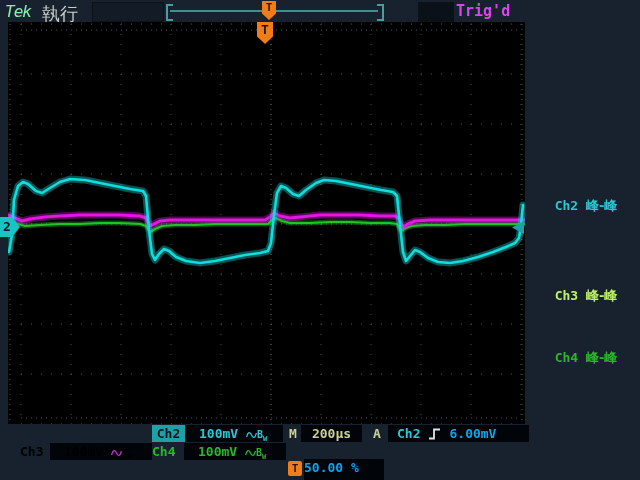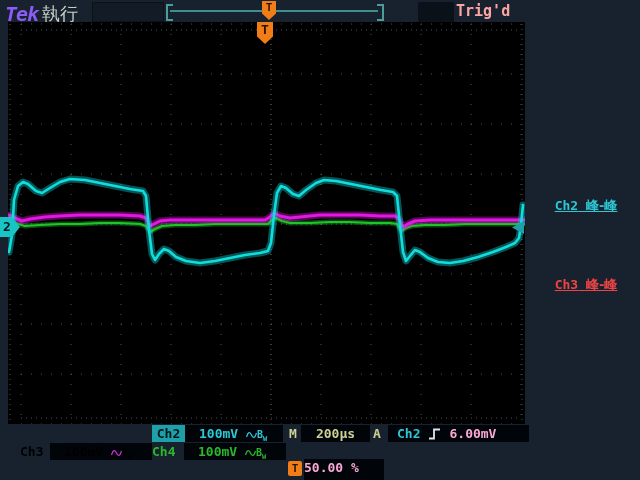--- a/index.html
+++ b/index.html
@@ -5,59 +5,59 @@
   html,body{margin:0;padding:0;background:#10181f;}
   .screen{
     position:relative;width:640px;height:480px;overflow:hidden;
     background:#18222e;
     font-family:"DejaVu Sans Mono","Liberation Mono",monospace;
     -webkit-font-smoothing:none;
   }
   .abs{position:absolute;}
 
   
-  .brand{left:5px;top:2px;font-size:20px;font-weight:bold;font-style:italic;color:#8b5cf6;letter-spacing:-1px;}
+  .brand{left:5px;top:2px;font-size:16px;font-weight:normal;font-style:italic;color:#86efac;letter-spacing:-1px;}
   .acq-status{left:42px;top:2px;font-size:18px;color:#c6cfc4;font-family:"DejaVu Sans",sans-serif;}
   .hdr-box1{left:92px;top:2px;width:70px;height:18px;background:#121b26;border:1px solid #0c1219;}
   .hdr-box2{left:418px;top:2px;width:34px;height:18px;background:#0b1118;border:1px solid #0c1219;}
-  .trig-status{left:456px;top:2px;font-size:15px;font-weight:bold;color:#fca5a5;}
+  .trig-status{left:456px;top:2px;font-size:15px;font-weight:bold;color:#d946ef;}
 
   
   .rec-line{left:170px;top:10px;width:208px;height:2px;background:#3f8f8f;}
   .rec-bracket-l{left:166px;top:4px;width:5px;height:13px;border-left:2px solid #4d9c9c;border-top:2px solid #4d9c9c;border-bottom:2px solid #4d9c9c;}
   .rec-bracket-r{left:377px;top:4px;width:5px;height:13px;border-right:2px solid #4d9c9c;border-top:2px solid #4d9c9c;border-bottom:2px solid #4d9c9c;}
   .t-flag{background:#f07d18;color:#2a1400;text-align:center;font-weight:bold;
           clip-path:polygon(0 0,100% 0,100% 66%,50% 100%,0 66%);}
   .t-flag-small{left:262px;top:1px;width:14px;height:19px;font-size:11px;line-height:14px;}
   .t-flag-big{left:257px;top:22px;width:16px;height:22px;font-size:13px;line-height:16px;z-index:5;}
 
   
   #plot{left:8px;top:22px;z-index:1;}
 
   
   .ch-marker{left:0;top:217px;width:20px;height:20px;background:#18c4c4;color:#001820;
              font-size:13px;font-weight:bold;line-height:20px;text-align:left;padding-left:3px;box-sizing:border-box;
              clip-path:polygon(0 0,60% 0,100% 50%,60% 100%,0 100%);z-index:6;}
 
   
-  .meas{width:106px;left:533px;text-align:center;line-height:16px;font-size:13px;font-weight:bold;text-decoration:underline;}
+  .meas{width:106px;left:533px;text-align:center;line-height:16px;font-size:13px;font-weight:bold;}
   .meas .lbl{font-family:"DejaVu Sans",sans-serif;font-weight:bold;}
   .meas-ch2{top:198px;color:#2cc8d4;}
-  .meas-ch3{top:277px;color:#ef4444;}
+  .meas-ch3{top:288px;color:#bef264;}
   .meas-ch4{top:350px;color:#2ab82a;}
 
   
   .ro{height:17px;font-size:13px;font-weight:bold;line-height:17px;white-space:nowrap;}
   .blackbox{background:#01050a;}
   .cyan{color:#2cc8d4;}　.magenta{color:#cf2ccf;} .green{color:#2ab82a;}
-  .paleyellow{color:#cdd193;} .white{color:#f9a8d4;}
+  .paleyellow{color:#cdd193;} .white{color:#0ea5e9;}
   .ch2-tag{left:152px;top:425px;width:33px;background:#1fa0a8;color:#00161a;text-align:center;}
   .ch2-scale{left:185px;top:425px;width:98px;padding-left:14px;box-sizing:border-box;}
   .m-label{left:289px;top:425px;}
-  .m-value{left:301px;top:425px;width:69px;text-align:center;}
+  .m-value{left:301px;top:425px;width:61px;text-align:center;}
   .a-label{left:373px;top:425px;}
   .trig-ro{left:388px;top:425px;width:141px;display:flex;align-items:center;gap:8px;padding-left:9px;box-sizing:border-box;}
   .ch3-lbl{left:20px;top:443px;}
   .ch3-scale{left:50px;top:443px;width:102px;padding-left:14px;box-sizing:border-box;}
   .ch4-lbl{left:152px;top:443px;}
   .ch4-scale{left:184px;top:443px;width:102px;padding-left:14px;box-sizing:border-box;}
   .hpos-flag{left:288px;top:461px;width:14px;height:15px;background:#f07d18;color:#2a1400;
              font-size:11px;font-weight:bold;text-align:center;line-height:15px;border-radius:2px;}
   .hpos-val{left:304px;top:459px;width:80px;height:30px;line-height:18px;text-align:left;}
 
@@ -125,20 +125,21 @@
   <div class="abs t-flag t-flag-big">T</div>
   <div class="abs ch-marker">2</div>
 
   <div class="abs meas meas-ch2">
     <div><span>Ch2</span> <span class="lbl">峰-峰</span></div>
   </div>
   <div class="abs meas meas-ch3">
     <div><span>Ch3</span> <span class="lbl">峰-峰</span></div>
   </div>
   <div class="abs meas meas-ch4">
+    <div><span>Ch4</span> <span class="lbl">峰-峰</span></div>
   </div>
 
   <div class="abs ro ch2-tag">Ch2</div>
   <div class="abs ro blackbox cyan ch2-scale">
     <span>100mV</span>
     <svg class="icon-inline" width="11" height="10" viewBox="0 0 11 10">
       <path d="M0.5 7 C 2 1.5, 4 1.5, 5.5 5 S 9 8.5, 10.5 3" fill="none" stroke="#2cc8d4" stroke-width="1.3"></path>
     </svg><span class="bw"><span>B</span><sub>W</sub></span>
   </div>
   <div class="abs ro paleyellow m-label">M</div>

